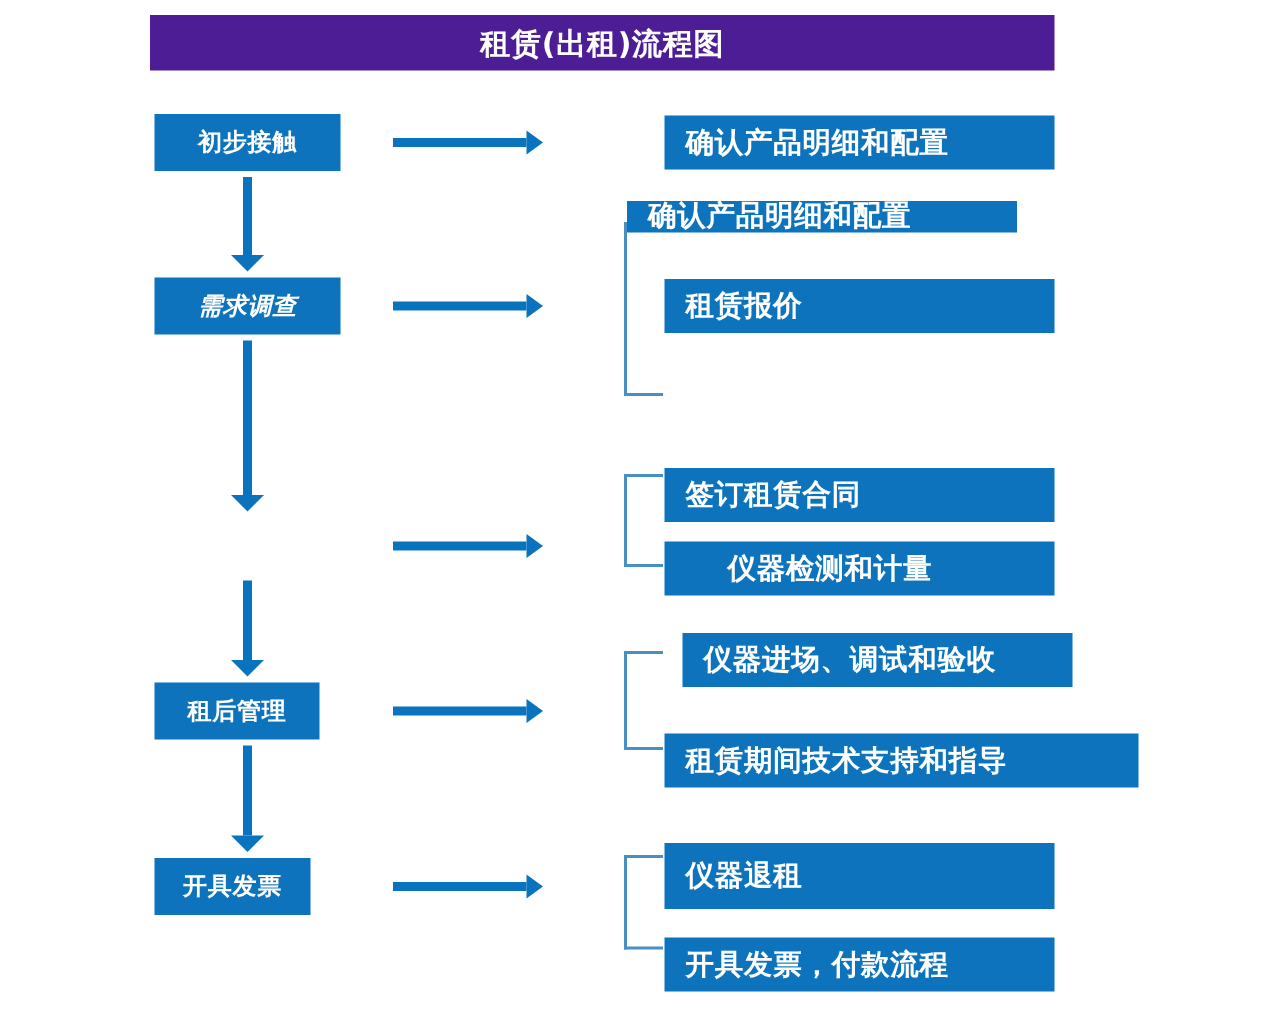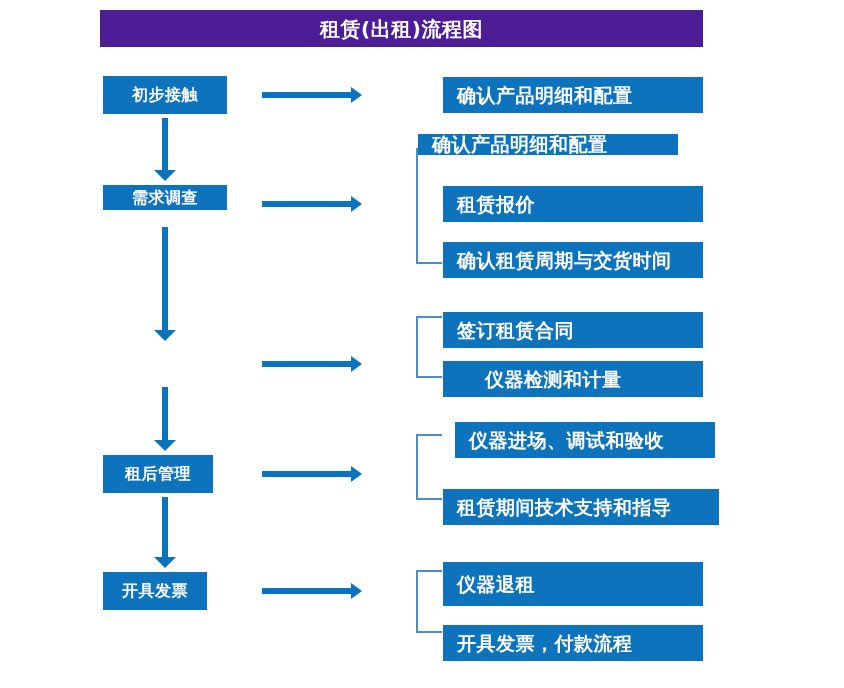--- a/index.html
+++ b/index.html
@@ -96,21 +96,21 @@
 </style>
 </head>
 <body>
 
 <div id="canvas">
 
   <div class="box title-bar" style="left:100px; top:10px; width:603px; height:37px;">租赁(出租)流程图</div>
 
   <div class="box stage-box" style="left:103px; top:76px; width:124px; height:38px;">初步接触</div>
 
-  <div class="box stage-box" style="left:103px; top:185px; width:124px; height:25px;">需求调查</div>
+  <div class="box stage-box" style="left:103px; top:185px; width:124px; height:38px;font-style:italic;">需求调查</div>
 
 
   <div class="box stage-box" style="left:103px; top:455px; width:110px; height:38px;">租后管理</div>
 
   <div class="box stage-box" style="left:103px; top:572px; width:104px; height:38px;">开具发票</div>
 
   <div class="arrow-down" style="left:154px; top:118px; height:63px;">
     <div class="shaft" style="height:52px;"></div>
     <div class="head" style="top:52px;"></div>
   </div>
@@ -162,27 +162,26 @@
   <div class="bracket" style="left:416px; top:434px; width:26px; height:66px;"></div>
 
   <div class="bracket" style="left:416px; top:570px; width:26px; height:63px;"></div>
 
   <div class="box detail-box" style="left:443px; top:77px; width:260px; height:36px;">确认产品明细和配置</div>
 
   <div class="box detail-box" style="left:418px; top:134px; width:260px; height:21px;">确认产品明细和配置</div>
 
   <div class="box detail-box" style="left:443px; top:186px; width:260px; height:36px;">租赁报价</div>
 
-  <div class="box detail-box" style="left:443px; top:242px; width:260px; height:36px;">确认租赁周期与交货时间</div>
 
   <div class="box detail-box" style="left:443px; top:312px; width:260px; height:36px;">签订租赁合同</div>
 
   <div class="box detail-box" style="left:443px; top:361px; width:260px; height:36px;padding-left:42px;">仪器检测和计量</div>
 
   <div class="box detail-box" style="left:455px; top:422px; width:260px; height:36px;">仪器进场、调试和验收</div>
 
-  <div class="box detail-box" style="left:443px; top:489px; width:276px; height:36px;">租赁期间技术支持和指导</div>
+  <div class="box detail-box" style="left:443px; top:489px; width:316px; height:36px;">租赁期间技术支持和指导</div>
 
   <div class="box detail-box" style="left:443px; top:562px; width:260px; height:44px;">仪器退租</div>
 
   <div class="box detail-box" style="left:443px; top:611px; width:260px; height:36px;margin-top:14px;">开具发票，付款流程</div>
 
 </div>
 
 </body></html>

